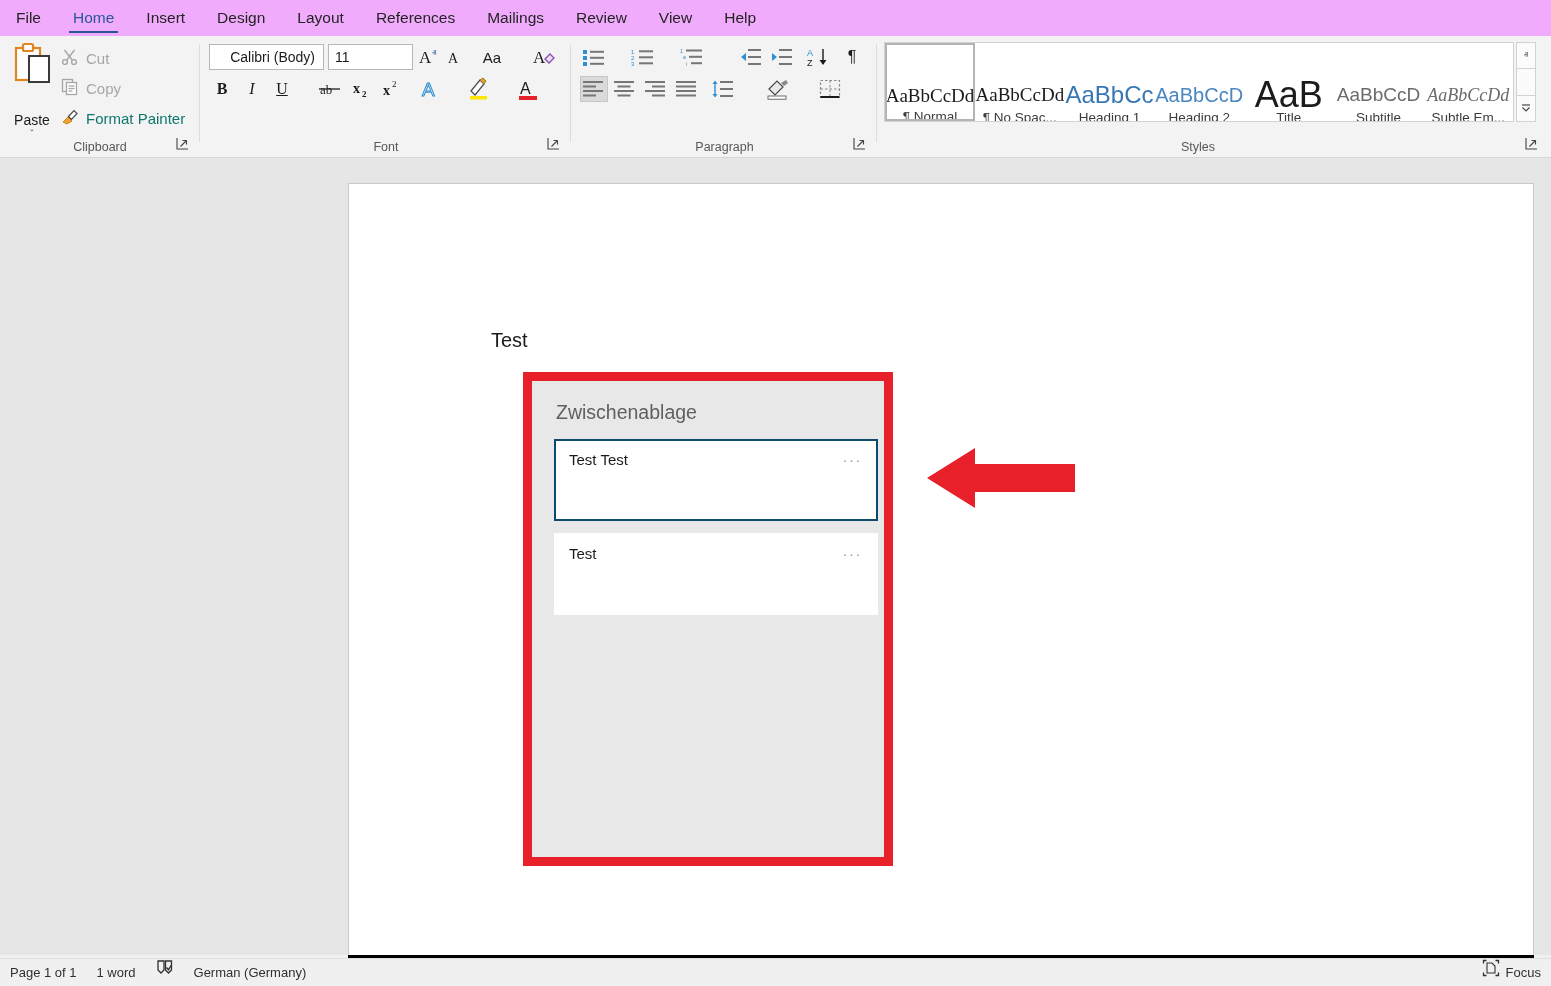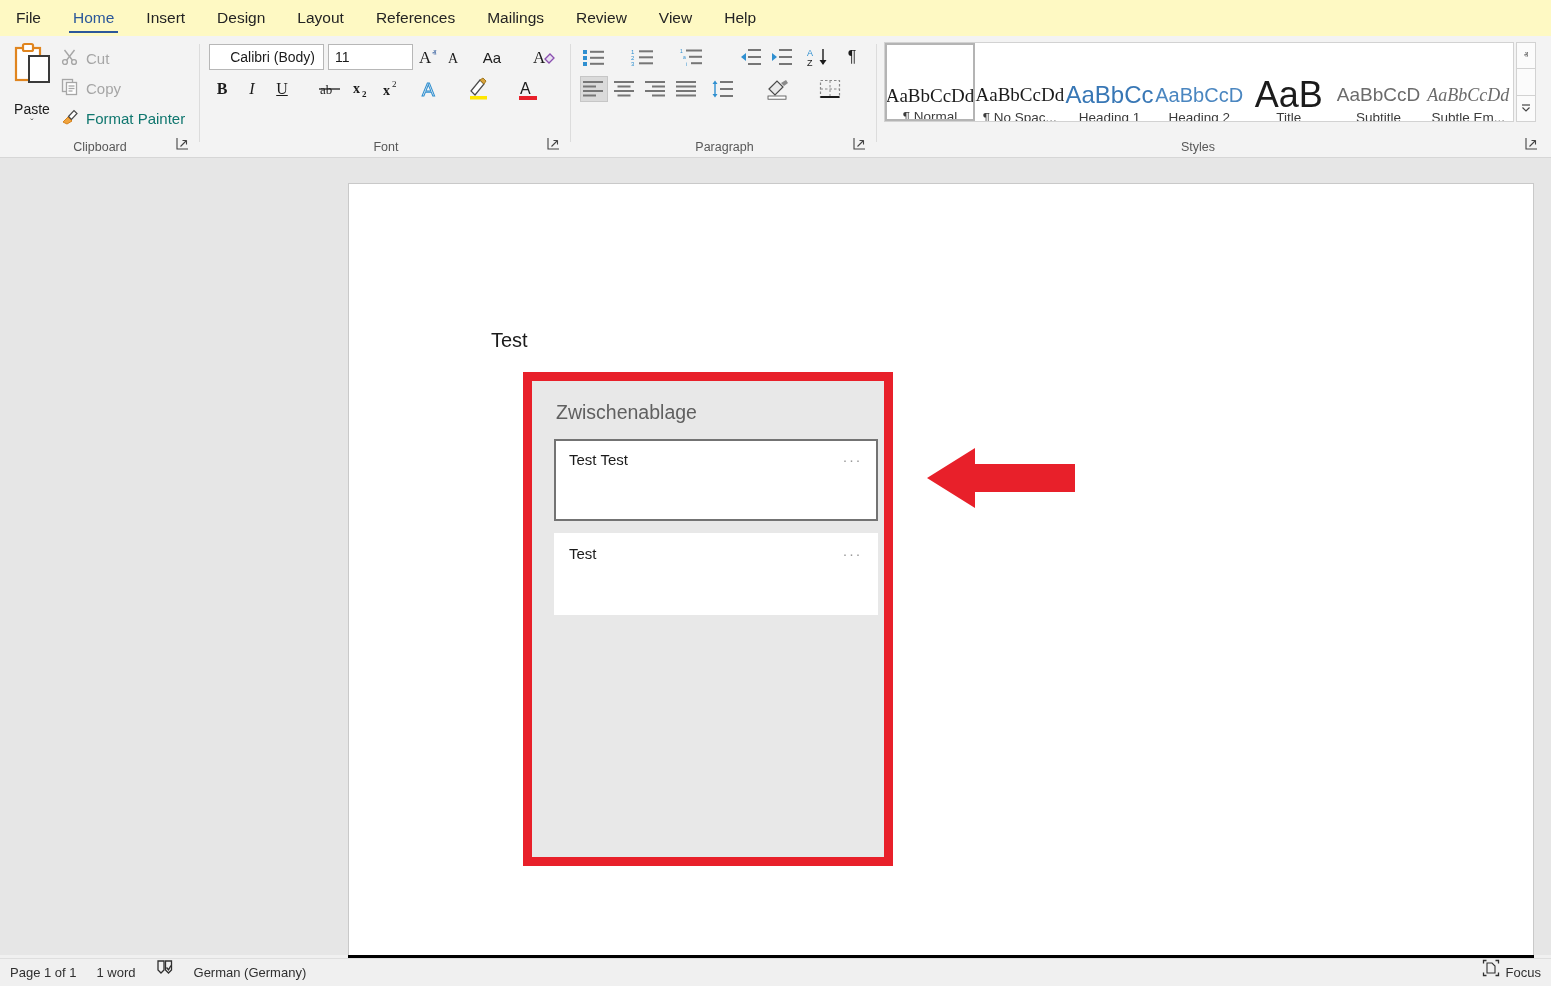--- a/index.html
+++ b/index.html
@@ -12,21 +12,21 @@
   body { position: relative; }
 
   
   #ribbon {
     position: absolute; left: 0; top: 0; width: 1551px; height: 158px;
     background: #f3f3f3;
     border-bottom: 1px solid #d6d6d6;
   }
   #tabbar {
     position: absolute; left: 0; top: 0; width: 1551px; height: 36px;
-    background: #fef9c3;
+    background: #f0abfc;
     display: flex; align-items: center;
   }
   .tab {
     position: relative;
     height: 36px; line-height: 36px;
     padding: 0 16px;
     font-size: 15.5px; color: #242424;
     cursor: default; white-space: nowrap;
   }
   .tab.active { color: #2b579a; font-weight: 400; }
@@ -57,21 +57,21 @@
     cursor: default;
   }
   .dlg-launcher svg { display: block; }
 
   
   #grp-clipboard { left: 0; width: 200px; }
   #paste-btn {
     position: absolute; left: 8px; top: 6px; width: 48px; height: 92px;
     text-align: center; cursor: default;
   }
-  #paste-label { font-size: 14px; color: #1b1b1b; margin-top: 5px; }
+  #paste-label { font-size: 14px; color: #1b1b1b; margin-top: 16px; }
   #paste-caret { font-size: 10px; color: #444; line-height: 14px; }
   .cb-item {
     position: absolute; left: 58px; height: 28px;
     display: flex; align-items: center; gap: 7px;
     font-size: 15px; cursor: default; padding-left: 3px;
   }
   .cb-item.disabled { color: #a6a6a6; }
   .cb-item.enabled { color: #0f766e; }
 
   
@@ -157,21 +157,21 @@
     background: #e8e8e8;
   }
   #clip-title {
     position: absolute; left: 24px; top: 20px;
     font-size: 19.5px; color: #606060;
   }
   .clip-item {
     position: absolute; left: 22px; width: 324px;
     background: #ffffff; cursor: default;
   }
-  .clip-item.selected { border: 2px solid #737373; }
+  .clip-item.selected { border: 2px solid #0c4a6e; }
   .clip-item-text {
     position: absolute; left: 15px; top: 12px;
     font-size: 15px; color: #1b1b1b;
   }
   .clip-item.selected .clip-item-text { left: 13px; top: 10px; }
   .clip-dots {
     position: absolute; right: 16px; top: 12px;
     font-size: 15px; color: #9a9a9a; letter-spacing: 1.5px; cursor: default;
   }
   .clip-item.selected .clip-dots { top: 10px; right: 14px; }

